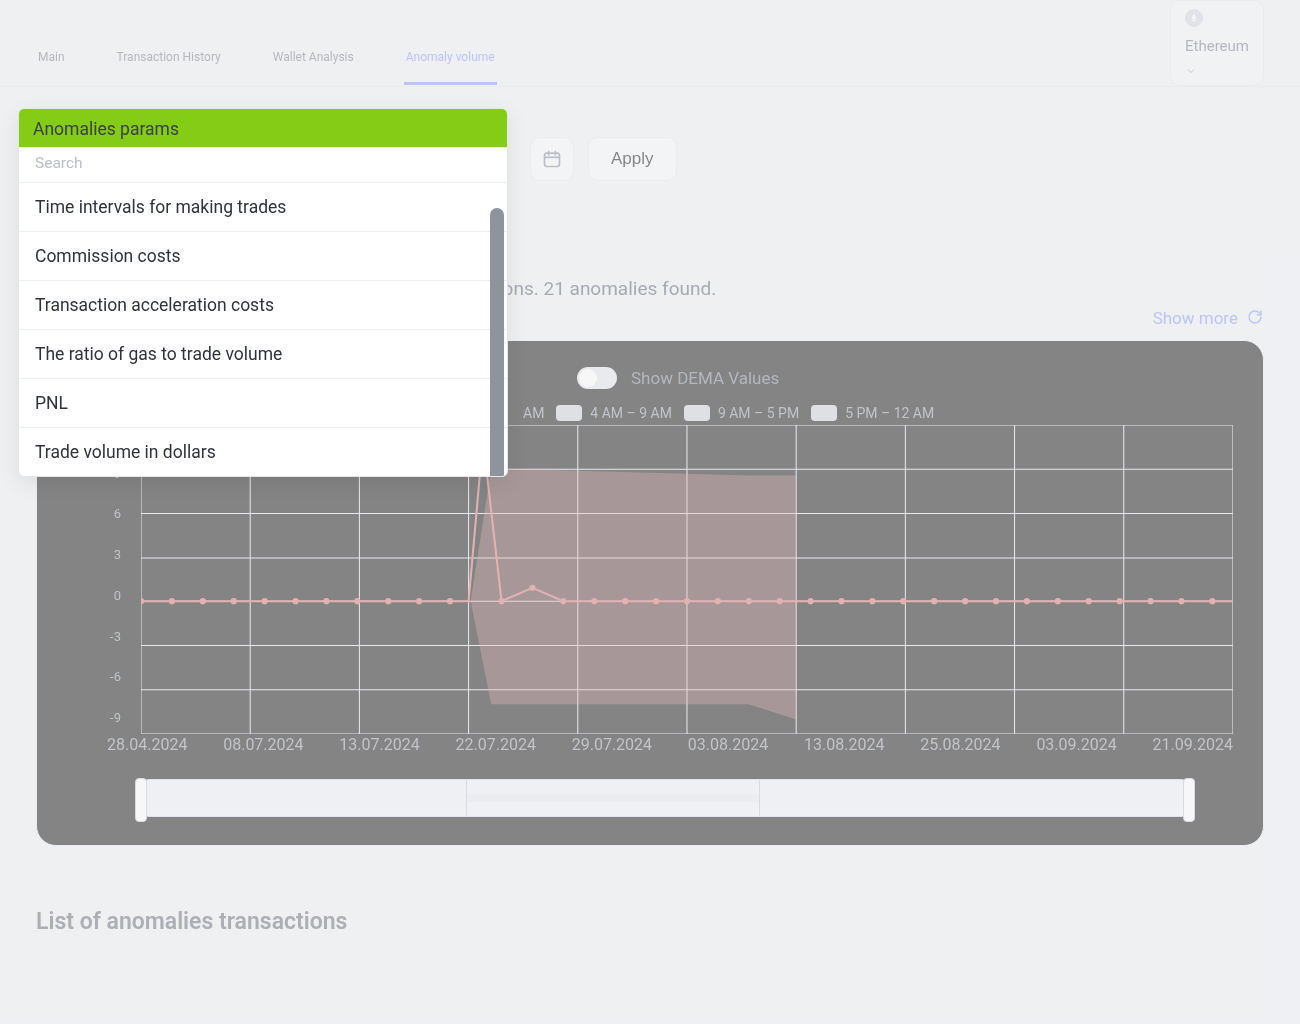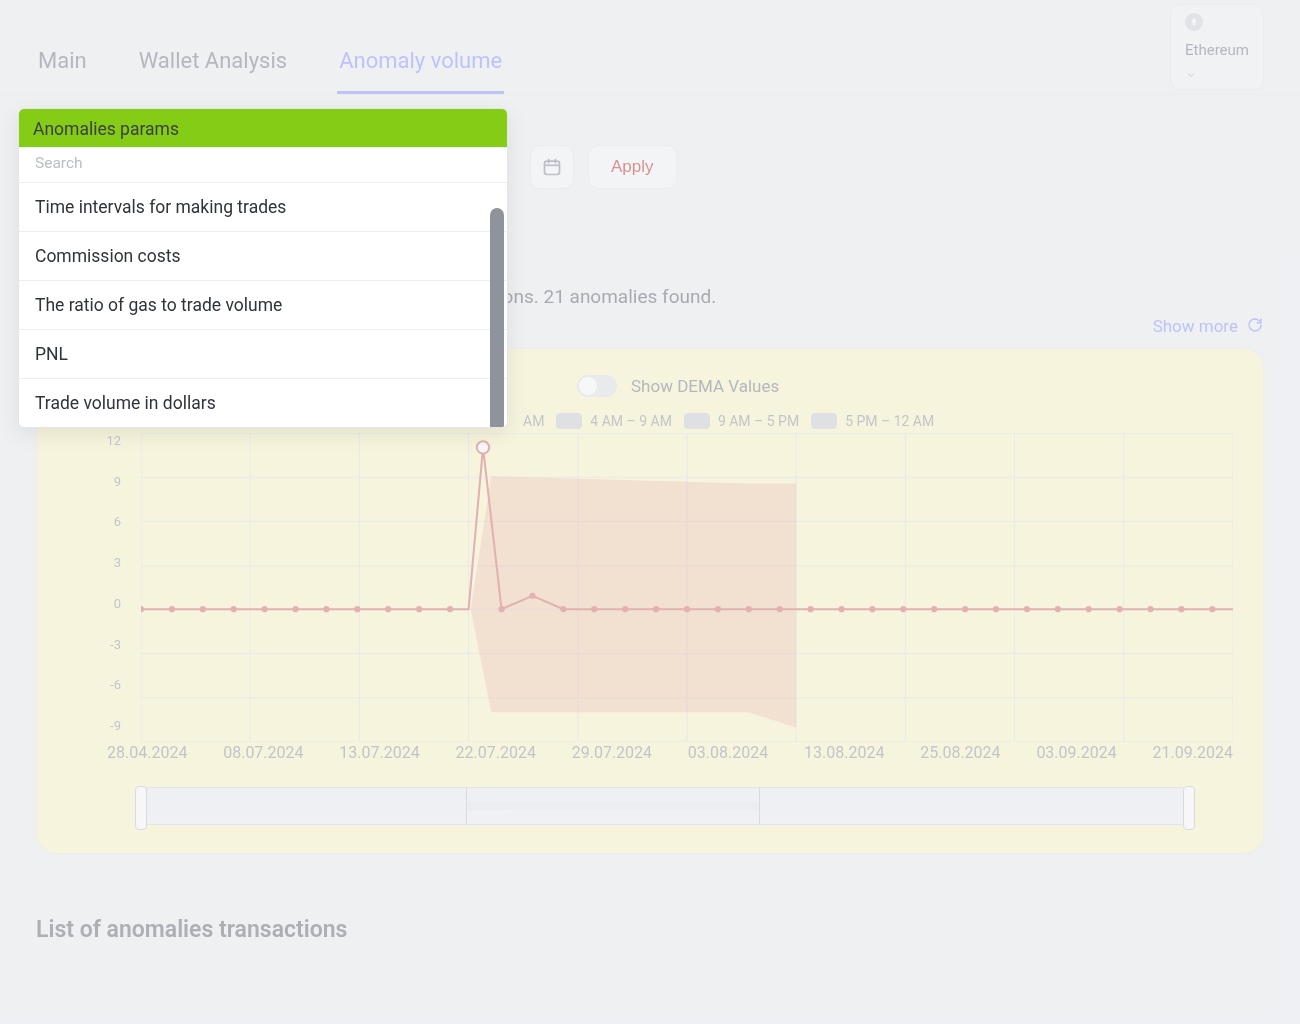--- a/index.html
+++ b/index.html
@@ -25,21 +25,21 @@
     justify-content: space-between;
     padding: 0 36px;
     border-bottom: 1px solid #e4e6ec;
   }
   .tabs {
     display: flex;
     gap: 48px;
   }
   .tab {
     padding: 20px 2px 18px;
-    font-size: 22px;
+    font-size: 12px;
     color: #6b7280;
     cursor: pointer;
     margin-top: 28px;
   }
   .tab.active {
     color: #7d8cff;
     border-bottom: 3px solid #7d8cff;
   }
   .chain-select {
     display: flex;
@@ -75,21 +75,21 @@
     border-radius: 10px;
     background: #f7f8fa;
     display: inline-flex; align-items: center; justify-content: center;
     color: #6b7280;
   }
   .apply-btn {
     height: 44px; padding: 0 22px;
     border: 1px solid #e4e6ec;
     border-radius: 10px;
     background: #f7f8fa;
-    color: #b91c1c;
+    color: #000000;
     font-size: 17px;
   }
 
   .summary-line {
     font-size: 19px;
     color: #4b5563;
     padding: 96px 36px 0 498px;
   }
   .show-more-row {
     display: flex; justify-content: flex-end;
@@ -98,21 +98,21 @@
   .show-more {
     color: #7d8cff;
     font-size: 17px;
     display: inline-flex; gap: 8px; align-items: flex-start;
     cursor: pointer;
   }
 
   
   .chart-card {
     margin: 12px 36px 0;
-    background: #fef9c3;
+    background: #000000;
     border: 1px solid #e6e8ee;
     border-radius: 20px;
     padding: 26px 20px 28px;
   }
   .chart-controls {
     display: flex; align-items: center; gap: 14px;
     color: #6b7280; font-size: 17px;
     padding-left: 520px;
   }
   .toggle {
@@ -216,20 +216,21 @@
   .line { stroke:#d06565; stroke-width:2; fill:none; }
   .pt { fill:#fff; stroke:#d06565; stroke-width:2; }
   .pt-small { fill:#d06565; }
 </style>
 </head>
 <body>
 
 <div class="topbar">
   <div class="tabs">
     <div class="tab">Main</div>
+    <div class="tab">Transaction History</div>
     <div class="tab">Wallet Analysis</div>
     <div class="tab active">Anomaly volume</div>
   </div>
   <div class="chain-select">
     <span class="eth-dot">
       <svg viewBox="0 0 24 24">
           <path fill="#fff" d="M12 2l6 10-6 3-6-3 6-10zm0 20l6-8-6 3-6-3 6 8z"></path>
         </svg>
     </span>
     <span>Ethereum</span>
@@ -384,18 +385,19 @@
 <div class="section-heading">List of anomalies transactions</div>
 
 <div class="backdrop-dim"></div>
 
 <div class="popover">
   <div class="popover-header">Anomalies params</div>
   <div class="search-ghost">Search</div>
   <div class="pop-list">
     <div class="pop-item">Time intervals for making trades</div>
     <div class="pop-item">Commission costs</div>
+    <div class="pop-item">Transaction acceleration costs</div>
     <div class="pop-item">The ratio of gas to trade volume</div>
     <div class="pop-item">PNL</div>
     <div class="pop-item">Trade volume in dollars</div>
     <div class="pop-scroll"></div>
   </div>
 </div>
 
 </body></html>

